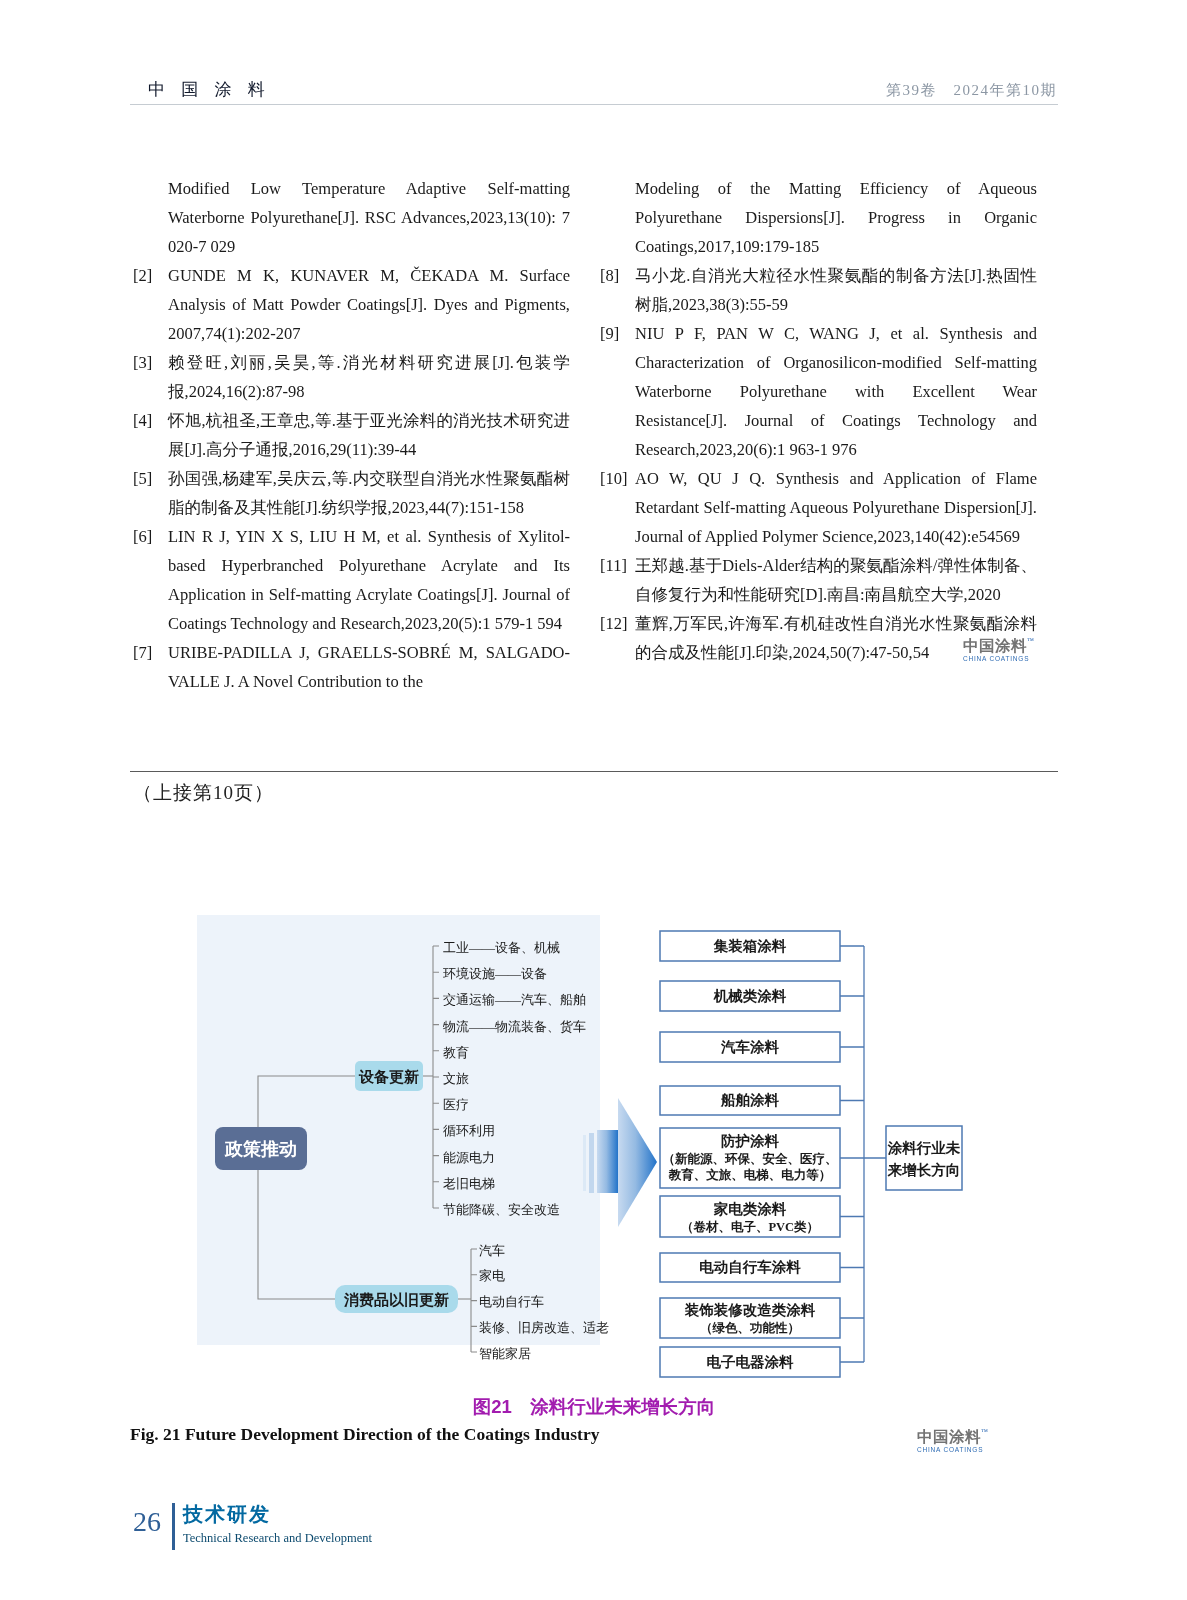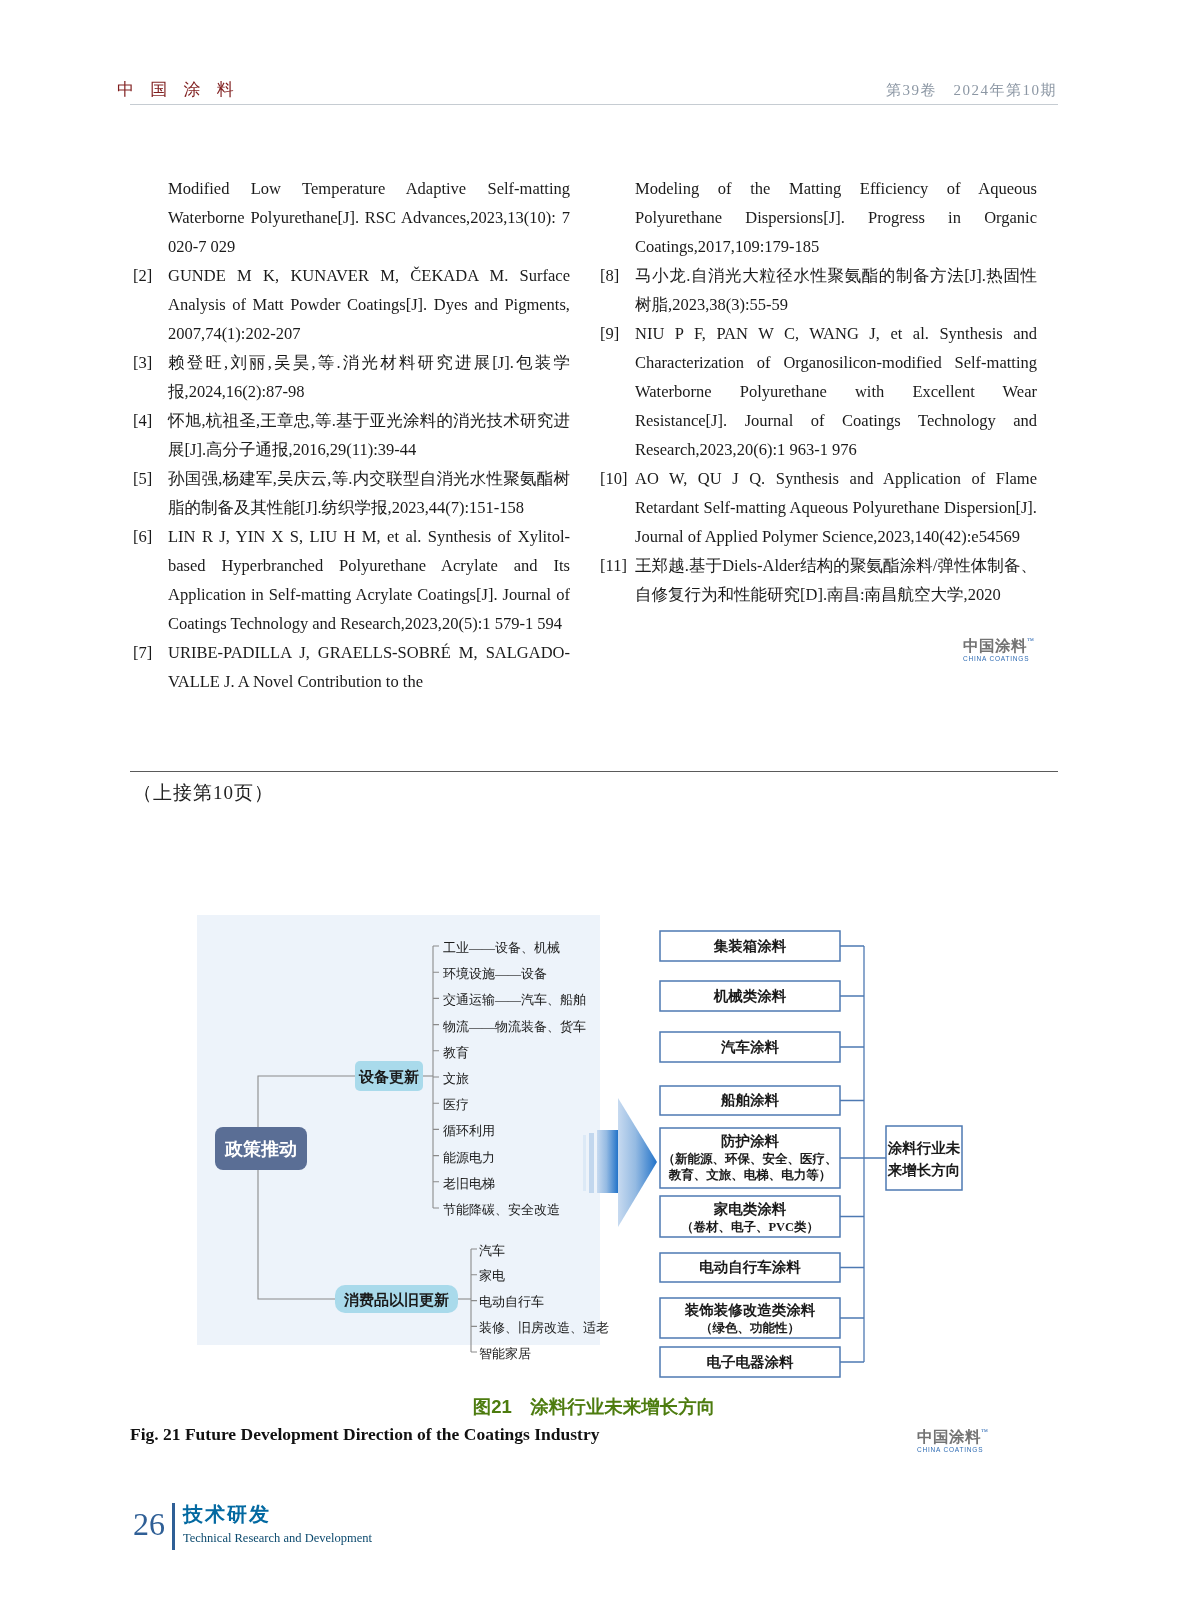--- a/index.html
+++ b/index.html
@@ -2,21 +2,21 @@
 <html><head>
 <meta charset="utf-8">
 <style>
   html,body{margin:0;padding:0;background:#e8e8e8;}
   .page{
     position:relative;width:1187px;height:1600px;margin:0 auto;
     background:#ffffff;overflow:hidden;
     font-family:"Liberation Serif","DejaVu Serif",serif;color:#1a1a1a;
   }
   
-  .hdr-journal{position:absolute;left:117px;top:78px;font-size:17px;letter-spacing:6px;color:#7f1d1d;}
+  .hdr-journal{position:absolute;left:148px;top:78px;font-size:17px;letter-spacing:6px;color:#0f172a;}
   .hdr-issue{position:absolute;left:600px;top:81px;width:457px;text-align:right;font-size:15px;letter-spacing:1.5px;color:#8c97a4;}
   .hdr-rule{position:absolute;left:130px;top:104px;width:928px;height:1px;background:#c6ccd2;}
   
   .col{position:absolute;top:138px;width:437px;font-size:16.5px;line-height:29px;text-align:justify;margin-top:36px;}
   .col-left{left:133px;}
   .col-right{left:600px;}
   .ref{position:relative;padding-left:35px;}
   .ref .rnum{position:absolute;left:0;top:0;}
   
   .logo{position:absolute;width:80px;line-height:1;}
@@ -32,24 +32,24 @@
   .diagram{position:absolute;left:195px;top:895px;}
   svg text{font-family:"Liberation Serif","DejaVu Serif",serif;fill:#1a1a1a;}
   svg .node-root-t{font-family:"Liberation Sans","DejaVu Sans",sans-serif;font-weight:bold;fill:#ffffff;font-size:18px;}
   svg .node-sub-t{font-weight:600;font-size:15px;}
   svg .leaf-t{font-size:13px;}
   svg .box-t{font-weight:600;font-size:14.5px;}
   svg .box-sub-t{font-weight:600;font-size:12.5px;}
   svg .result-t{font-weight:600;font-size:14.5px;}
   
   .cap-zh{position:absolute;left:130px;top:1394px;width:928px;text-align:center;
-          font-family:"Liberation Sans","DejaVu Sans",sans-serif;font-weight:bold;font-size:18.5px;color:#4d7c0f;}
+          font-family:"Liberation Sans","DejaVu Sans",sans-serif;font-weight:bold;font-size:18.5px;color:#a21caf;}
   .cap-en{position:absolute;left:130px;top:1424px;width:928px;font-weight:bold;font-size:17.5px;color:#111;}
   
-  .pg-num{position:absolute;left:133px;top:1506px;font-size:32px;color:#2f5f96;}
+  .pg-num{position:absolute;left:133px;top:1506px;font-size:28px;color:#2f5f96;}
   .ftr-bar{position:absolute;left:172px;top:1503px;width:3px;height:47px;background:#2f5f96;}
   .ftr-zh{position:absolute;left:183px;top:1501px;font-family:"Liberation Sans","DejaVu Sans",sans-serif;
           font-weight:bold;font-size:20px;letter-spacing:2px;color:#0369a1;}
   .ftr-en{position:absolute;left:183px;top:1531px;font-size:12.5px;color:#0c4a6e;}
 </style>
 </head>
 <body>
 
 <div class="page">
 
@@ -66,20 +66,21 @@
     <div class="ref"><span class="rnum">[6]</span><span>LIN R J, YIN X S, LIU H M, et al. Synthesis of Xylitol-based Hyperbranched Polyurethane Acrylate and Its Application in Self-matting Acrylate Coatings[J]. Journal of Coatings Technology and Research,2023,20(5):1 579-1 594</span></div>
     <div class="ref"><span class="rnum">[7]</span><span>URIBE-PADILLA J, GRAELLS-SOBRÉ M, SALGADO-VALLE J. A Novel Contribution to the</span></div>
   </div>
 
   <div class="col col-right">
     <div class="ref"><span class="rnum"></span><span>Modeling of the Matting Efficiency of Aqueous Polyurethane Dispersions[J]. Progress in Organic Coatings,2017,109:179-185</span></div>
     <div class="ref"><span class="rnum">[8]</span><span>马小龙.自消光大粒径水性聚氨酯的制备方法[J].热固性树脂,2023,38(3):55-59</span></div>
     <div class="ref"><span class="rnum">[9]</span><span>NIU P F, PAN W C, WANG J, et al. Synthesis and Characterization of Organosilicon-modified Self-matting Waterborne Polyurethane with Excellent Wear Resistance[J]. Journal of Coatings Technology and Research,2023,20(6):1 963-1 976</span></div>
     <div class="ref"><span class="rnum">[10]</span><span>AO W, QU J Q. Synthesis and Application of Flame Retardant Self-matting Aqueous Polyurethane Dispersion[J]. Journal of Applied Polymer Science,2023,140(42):e54569</span></div>
     <div class="ref"><span class="rnum">[11]</span><span>王郑越.基于Diels-Alder结构的聚氨酯涂料/弹性体制备、自修复行为和性能研究[D].南昌:南昌航空大学,2020</span></div>
+    <div class="ref"><span class="rnum">[12]</span><span>董辉,万军民,许海军.有机硅改性自消光水性聚氨酯涂料的合成及性能[J].印染,2024,50(7):47-50,54</span></div>
   </div>
 
   <div class="logo logo1">
     <div><span class="zh">中国涂料</span><span class="mark">™</span></div>
     <div class="en">CHINA COATINGS</div>
   </div>
 
   <div class="divider"></div>
   <div class="cont-note">（上接第10页）</div>
 

